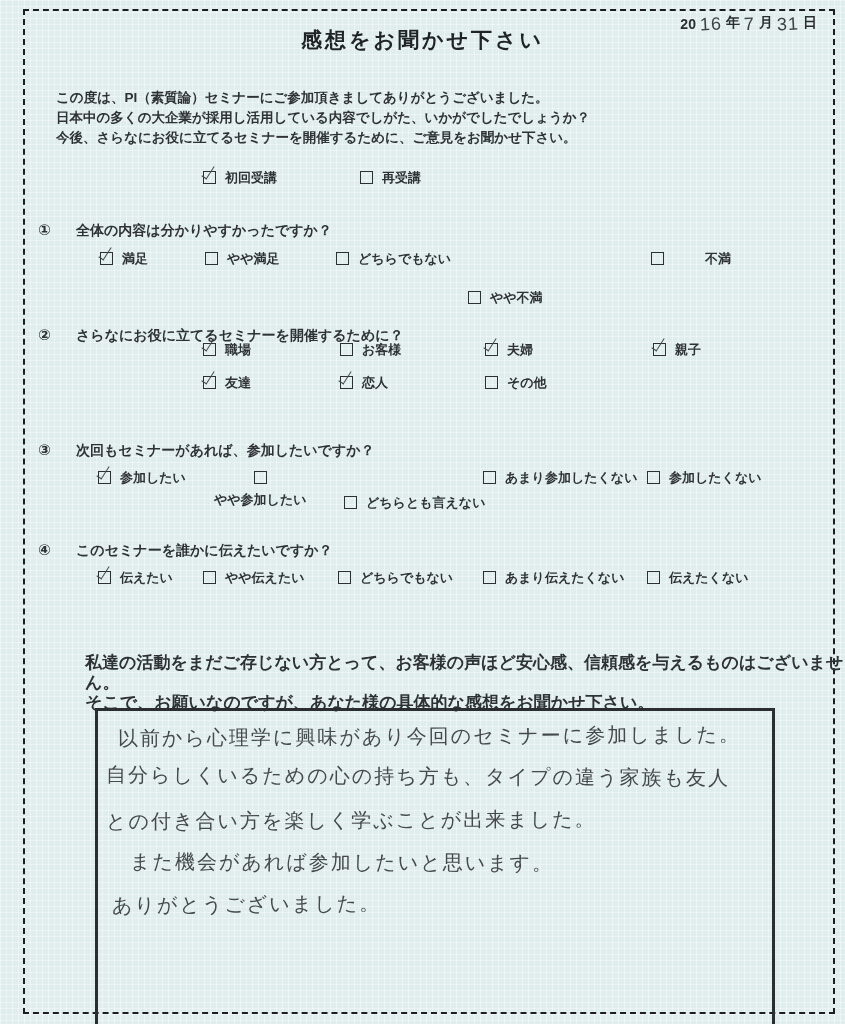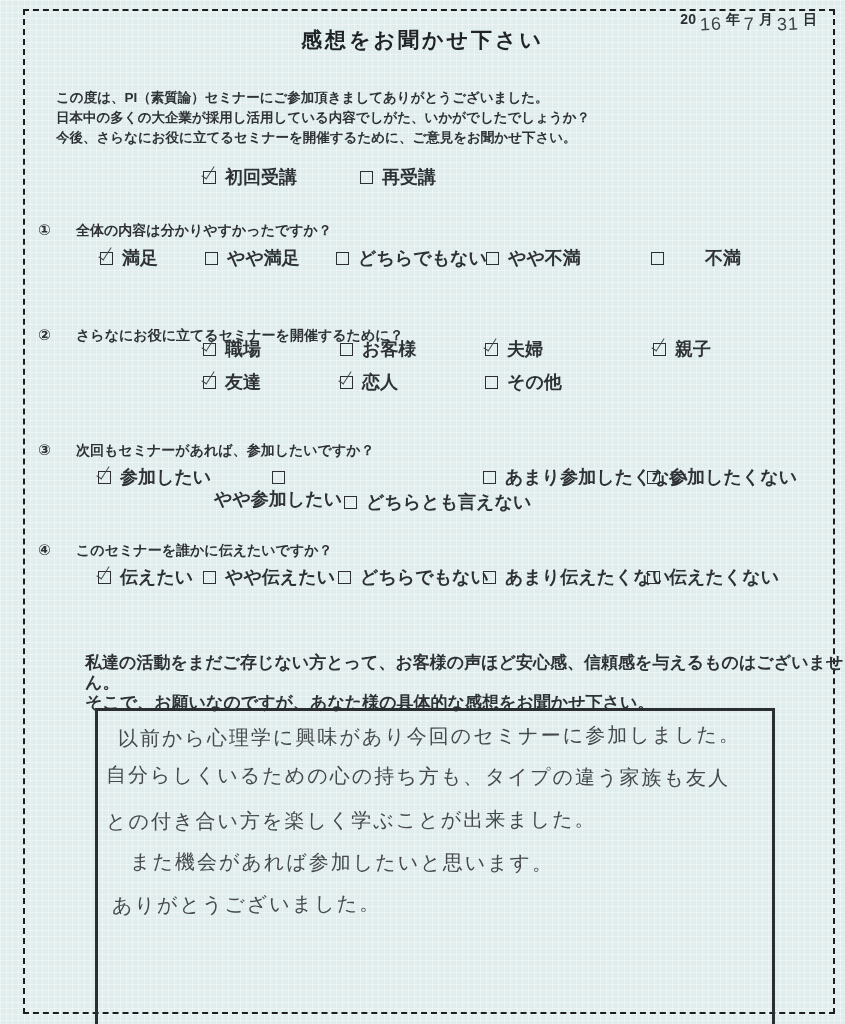--- a/index.html
+++ b/index.html
@@ -29,21 +29,21 @@
     pointer-events:none;
   }
   
   .form-title{
     position:absolute; top:26px; left:0; width:100%;
     text-align:center; font-size:21px; font-weight:bold;
     letter-spacing:3px; color:#1f2326;
   }
   .date-field{
     position:absolute; top:11px; right:28px;
-    display:flex; align-items:flex-start; gap:4px;
+    display:flex; align-items:flex-end; gap:4px;
     font-size:14px; font-weight:bold; color:#2a2e31;
   }
   .date-field .hw{
     font-weight:normal; font-size:18px; color:#3d4247;
     transform:translateY(3px) rotate(-3deg);
     letter-spacing:1px;
   }
   
   .intro{ position:absolute; left:56px; top:88px; font-size:13.5px; font-weight:bold; line-height:20px; }
   .closing{ position:absolute; left:85px; top:653px; font-size:17px; font-weight:bold; line-height:20px; }
@@ -57,38 +57,38 @@
   .cb .tick{ display:none; }
   .cb.checked .tick{
     display:block; position:absolute; left:1px; top:-8px;
     width:6px; height:15px;
     border-right:1.8px solid var(--hw);
     border-bottom:1.8px solid var(--hw);
     transform:rotate(33deg);
   }
   .opt{
     position:absolute; display:flex; align-items:center; gap:9px;
-    font-size:18px; font-weight:bold; white-space:nowrap;
+    font-size:13px; font-weight:bold; white-space:nowrap;
   }
   .opt .lbl{ line-height:13px; }
   
   .course-row{ position:absolute; top:171px; left:203px; }
   .course-row .opt:nth-child(1){ left:0; top:0; }
   .course-row .opt:nth-child(2){ left:157px; top:0; }
   
   .q-head{ position:absolute; font-size:14px; font-weight:bold; }
   .q-head .q-num{ display:inline-block; width:38px; font-size:15px; }
   .q1-head{ left:38px; top:221px; }
   .q2-head{ left:38px; top:326px; }
   .q3-head{ left:38px; top:441px; }
   .q4-head{ left:38px; top:541px; }
   .q1-opts .opt:nth-child(1){ left:100px; }
   .q1-opts .opt:nth-child(2){ left:205px; }
   .q1-opts .opt:nth-child(3){ left:336px; }
-  .q1-opts .opt:nth-child(4){ left:486px; }
+  .q1-opts .opt:nth-child(4){ left:468px;margin-top:39px; }
   .q1-opts .opt:nth-child(5){ left:651px;gap:41px; }
   .q1-opts .opt{ top:252px; }
   .q2-row1 .opt{ top:343px;text-align:center; }
   .q2-row2 .opt{ top:376px; }
   .q2-row1 .opt:nth-child(1), .q2-row2 .opt:nth-child(1){ left:203px; }
   .q2-row1 .opt:nth-child(2), .q2-row2 .opt:nth-child(2){ left:340px; }
   .q2-row1 .opt:nth-child(3), .q2-row2 .opt:nth-child(3){ left:485px; }
   .q2-row1 .opt:nth-child(4){ left:653px; }
   .q3-opts .opt{ top:471px; }
   .q3-opts .opt:nth-child(1){ left:98px; }

